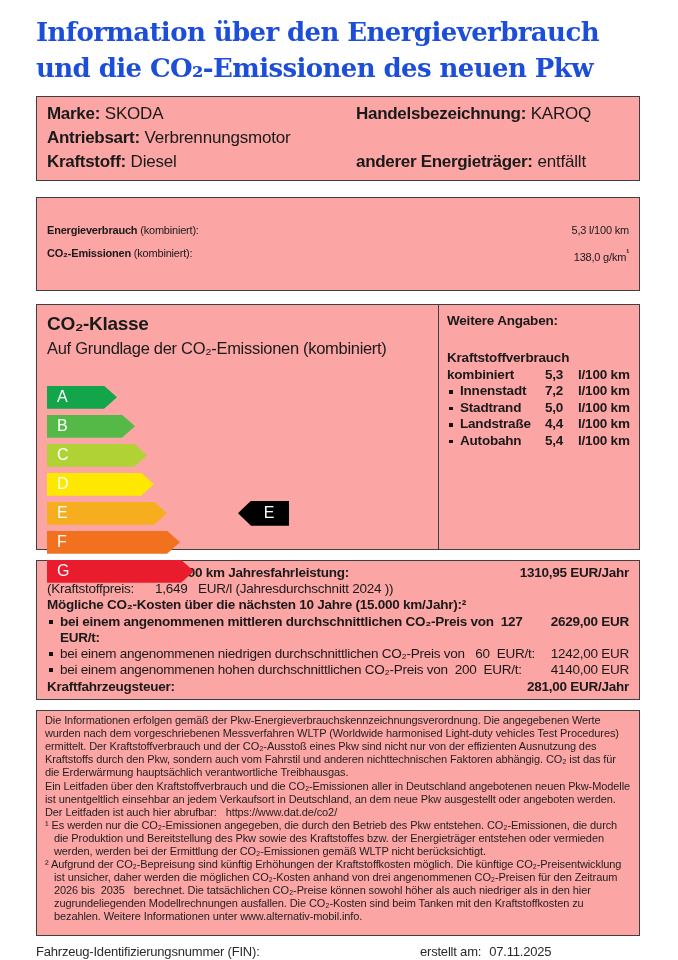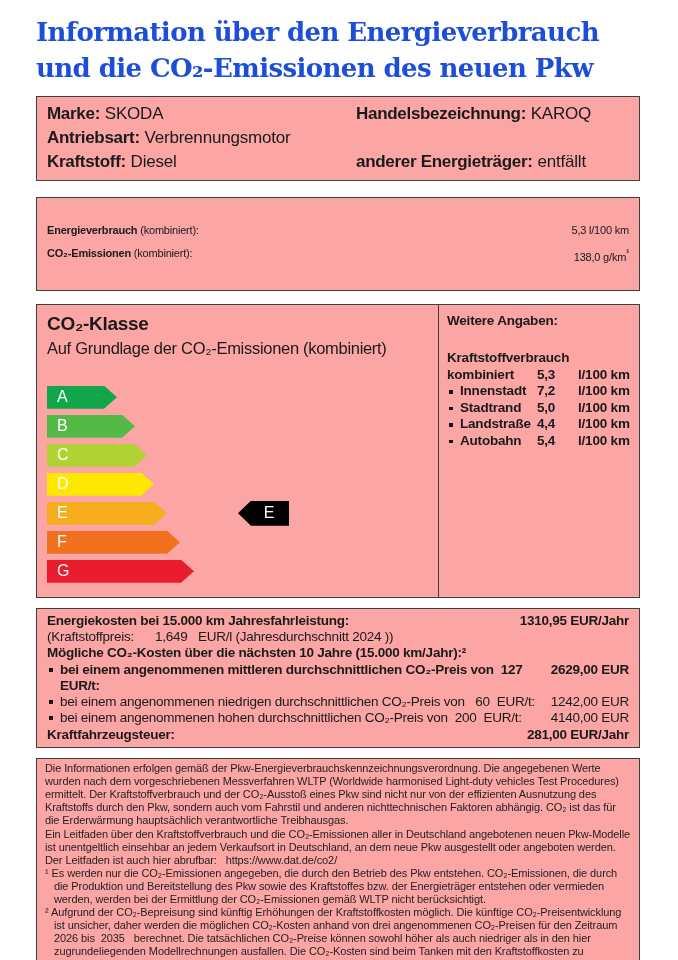--- a/index.html
+++ b/index.html
@@ -20,21 +20,21 @@
   .vehicle-box { margin-top:10px; padding:5px 10px 6px 10px; font-size:17px; line-height:24px; }
   .vehicle-grid { display:grid; grid-template-columns:309px 1fr; }
   .kv b { font-weight:bold; letter-spacing:-0.3px; }
   .kv span { letter-spacing:-0.2px; }
   
   .consumption-box { margin-top:16px; padding:21px 10px; font-size:11px; line-height:23px; }
   .c-row { display:flex; letter-spacing:-0.2px; }
   .c-row .val { margin-left:auto; white-space:nowrap; }
   sup.fnm { font-weight:bold; }
   
-  .class-box { margin-top:13px; height:294px; display:flex; }
+  .class-box { margin-top:13px; height:246px; display:flex; }
   .class-left { width:402px; border-right:1px solid #3f3f3f; padding:6px 0 0 10px; }
   .class-heading { font-size:19px; font-weight:bold; line-height:26px; letter-spacing:-0.3px; }
   .class-sub { font-size:16.5px; line-height:23px; letter-spacing:-0.3px; }
   .arrows { position:relative; margin-top:26px; }
   .class-arrow {
     height:23px; margin-bottom:6px; display:flex; align-items:center;
     padding-left:10px; color:#ffffff; font-size:16px; line-height:1;
     clip-path: polygon(0 0, calc(100% - 13px) 0, 100% 50%, calc(100% - 13px) 100%, 0 100%);
   }
   .w0{width:70px}.w1{width:88px}.w2{width:100px}.w3{width:107px}
@@ -46,33 +46,33 @@
     clip-path: polygon(0 50%, 13px 0, 100% 0, 100% 100%, 13px 100%);
   }
   
   .class-right { flex:1; padding:8px 6px 0 8px; font-size:13.5px; line-height:16.5px; letter-spacing:-0.2px; }
   .wa-heading { font-weight:bold; }
   .wa-sub { font-weight:bold; margin-top:21px; }
   .wa-row { display:grid; grid-template-columns:13px 1fr 34px 62px;font-weight:bold; }
   .wa-row .lbl { grid-column:2; }
   .wa-row.combined { font-weight:bold; }
   .wa-row.combined .lbl { grid-column:1 / 3; }
-  .wa-row .v { text-align:left; }
+  .wa-row .v { text-align:center; }
   .wa-row .u { padding-left:7px; white-space:nowrap; }
   .dot { width:3.5px; height:3.5px; background:#111; margin-top:7px; margin-left:2px; }
   
   .costs-box { margin-top:10px; padding:4px 10px 4px 10px; font-size:13.5px; line-height:16.3px; letter-spacing:-0.25px; }
   .cost-row { display:flex; white-space:pre-wrap; }
   .cost-row .val { margin-left:auto; white-space:nowrap; padding-left:4px; }
   .bold { font-weight:bold; }
   .bullet-row { display:flex; white-space:pre-wrap; }
   .sq { flex:none; width:4px; height:4px; background:#111; margin:6px 7px 0 2px; }
   .bullet-row .val { margin-left:auto; white-space:nowrap; }
   
-  .fine-box { margin-top:10px; padding:3px 8px 3px 8px; font-size:11px; line-height:13.1px; color:#1f1f1f; letter-spacing:-0.1px; }
+  .fine-box { margin-top:10px; padding:3px 8px 11px 8px; font-size:11px; line-height:13.1px; color:#1f1f1f; letter-spacing:-0.1px; }
   .fine-box p { white-space:pre-wrap; }
   .fn { padding-left:9px; text-indent:-9px; white-space:pre-wrap; }
   
   .footer { margin-top:8px; display:flex; font-size:13px; color:#2a2a2a; letter-spacing:-0.2px; }
   .footer .fin { width:384px; }
   .footer .erst { white-space:pre-wrap; }
 </style>
 </head>
 <body>
 

